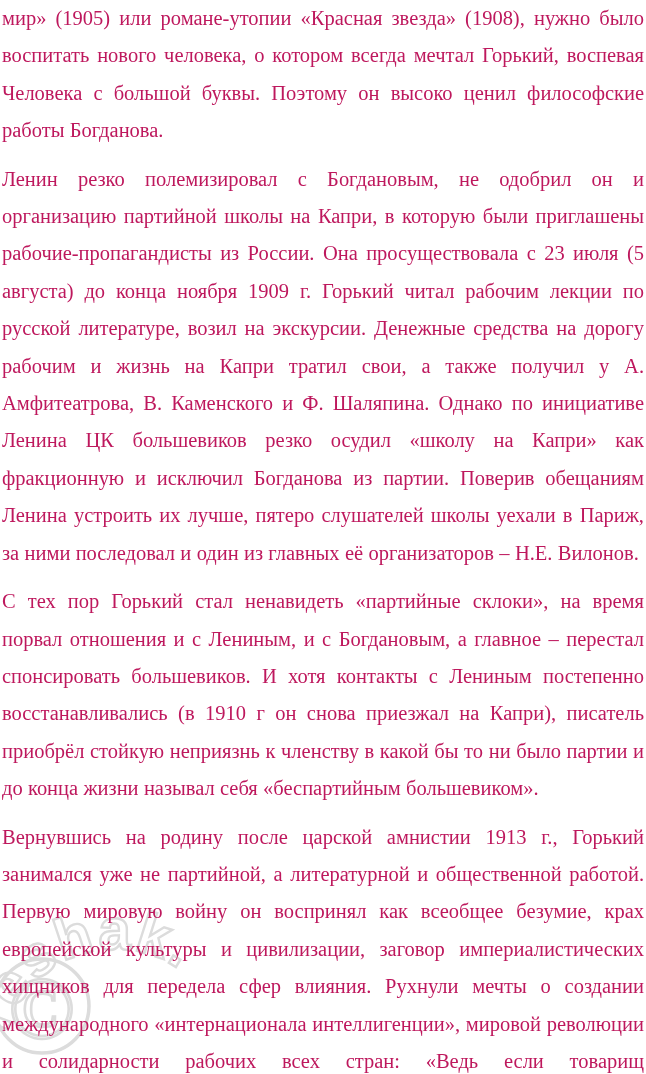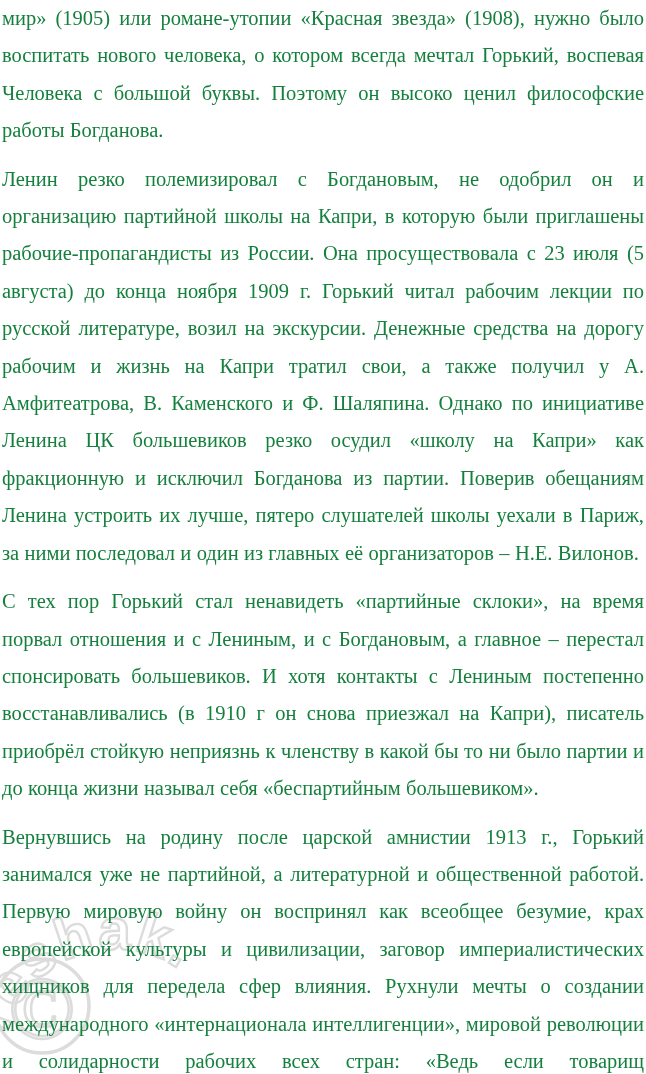--- a/index.html
+++ b/index.html
@@ -43,21 +43,21 @@
     z-index: 2;
   }
 
   p.para {
     margin: 0 0 11px 0;
     padding: 0;
     text-align: justify;
     text-justify: inter-word;
     font-size: 20.5px;
     line-height: 37.4px;
-    color: #15803d;
+    color: #be185d;
     letter-spacing: -0.01px;
     word-spacing: 0.2px;
     -webkit-font-smoothing: antialiased;
   }
   p.para:last-child { margin-bottom: 0; }
 
   
   p.para.force-last-justify::after {
     content: "";
     display: inline-block;

